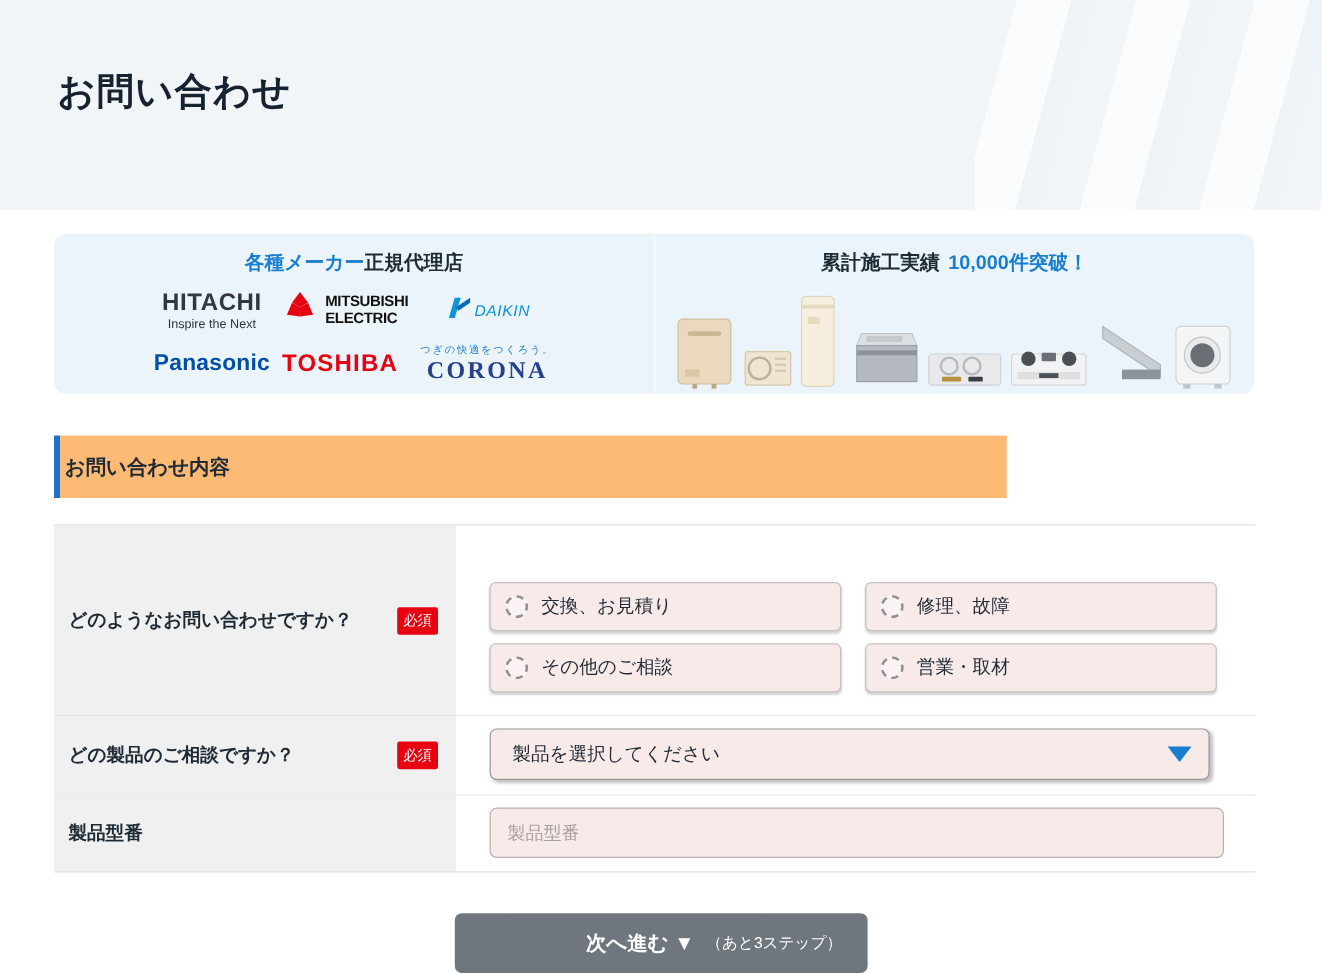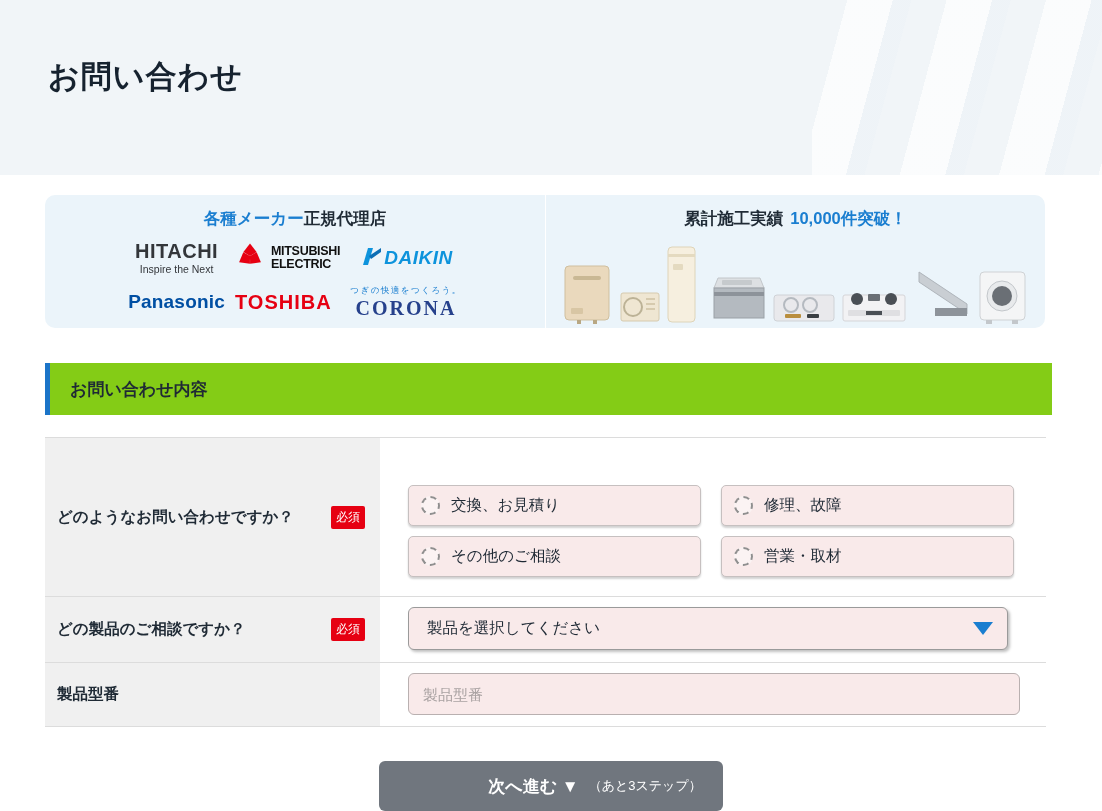--- a/index.html
+++ b/index.html
@@ -25,35 +25,35 @@
 
   .logo-grid { display:grid; grid-template-columns:auto auto auto; justify-content:center;
     align-items:center; column-gap:34px; row-gap:9px; margin-top:11px;gap:10px; }
   .brand-hitachi { text-align:center; }
   .hitachi-word { font-size:20px; font-weight:bold; color:#33363a; letter-spacing:.5px; line-height:1; }
   .hitachi-tag { font-size:10.5px; color:#33363a; margin-top:2px; }
   .brand-mitsubishi { display:flex; align-items:center; gap:6px; }
   .mitsu-text { font-size:12.5px; font-weight:bold; color:#101010; line-height:1.05; letter-spacing:-.3px; }
   .brand-daikin { text-align:center; }
   .daikin-row { display:flex; align-items:center; gap:3px; justify-content:center; }
-  .daikin-name { font-size:19px; font-style:italic; font-weight:bold; color:#0d93dc; letter-spacing:.5px; }
+  .daikin-name { font-size:13px; font-style:italic; font-weight:normal; color:#0d93dc; letter-spacing:.5px; }
   .brand-panasonic { font-size:19px; font-weight:bold; color:#004fa3; letter-spacing:.2px; }
   .brand-toshiba { font-size:20px; font-weight:bold; color:#e60012; letter-spacing:1px; }
   .brand-corona { text-align:center; }
   .corona-tag { font-size:8.5px; color:#1a7ed0; letter-spacing:1.5px; }
   .corona-name { font-family:"Liberation Serif","DejaVu Serif",serif; font-size:20px; font-weight:bold;
     color:#26418c; letter-spacing:2px; line-height:1.1; }
 
   .products-row { display:flex; align-items:flex-end; justify-content:center; gap:7px;
     margin-top:12px; height:82px; }
   .products-row svg { display:block; }
 
   
-  .section-header { width:1007px; height:52px; margin:35px 0 0 45px; background:#84cc16;
-    border-left:5px solid #1b74c8; display:flex; align-items:center; padding-left:20px;
+  .section-header { width:794px; height:52px; margin:35px 0 0 45px; background:#fdba74;
+    border-left:5px solid #1b74c8; display:flex; align-items:center; padding-left:4px;
     font-size:17px; font-weight:bold; color:#1f2a35; }
 
   
   .form-table { width:1001px; margin:22px 0 0 45px; border-top:1px solid #dcdcdc; }
   .form-row { display:flex; align-items:stretch; border-bottom:1px solid #dcdcdc; }
   .label-cell { width:335px; min-width:335px; background:#f0f0f0; display:flex;
     align-items:center; justify-content:space-between; padding:0 15px 0 12px; }
   .label-text { font-size:15.5px; font-weight:bold; color:#1f2a35; }
   .required-badge { background:#e60012; color:#fff; font-size:12px; font-weight:normal;
     padding:3px 5px; border-radius:2px; white-space:nowrap; }

